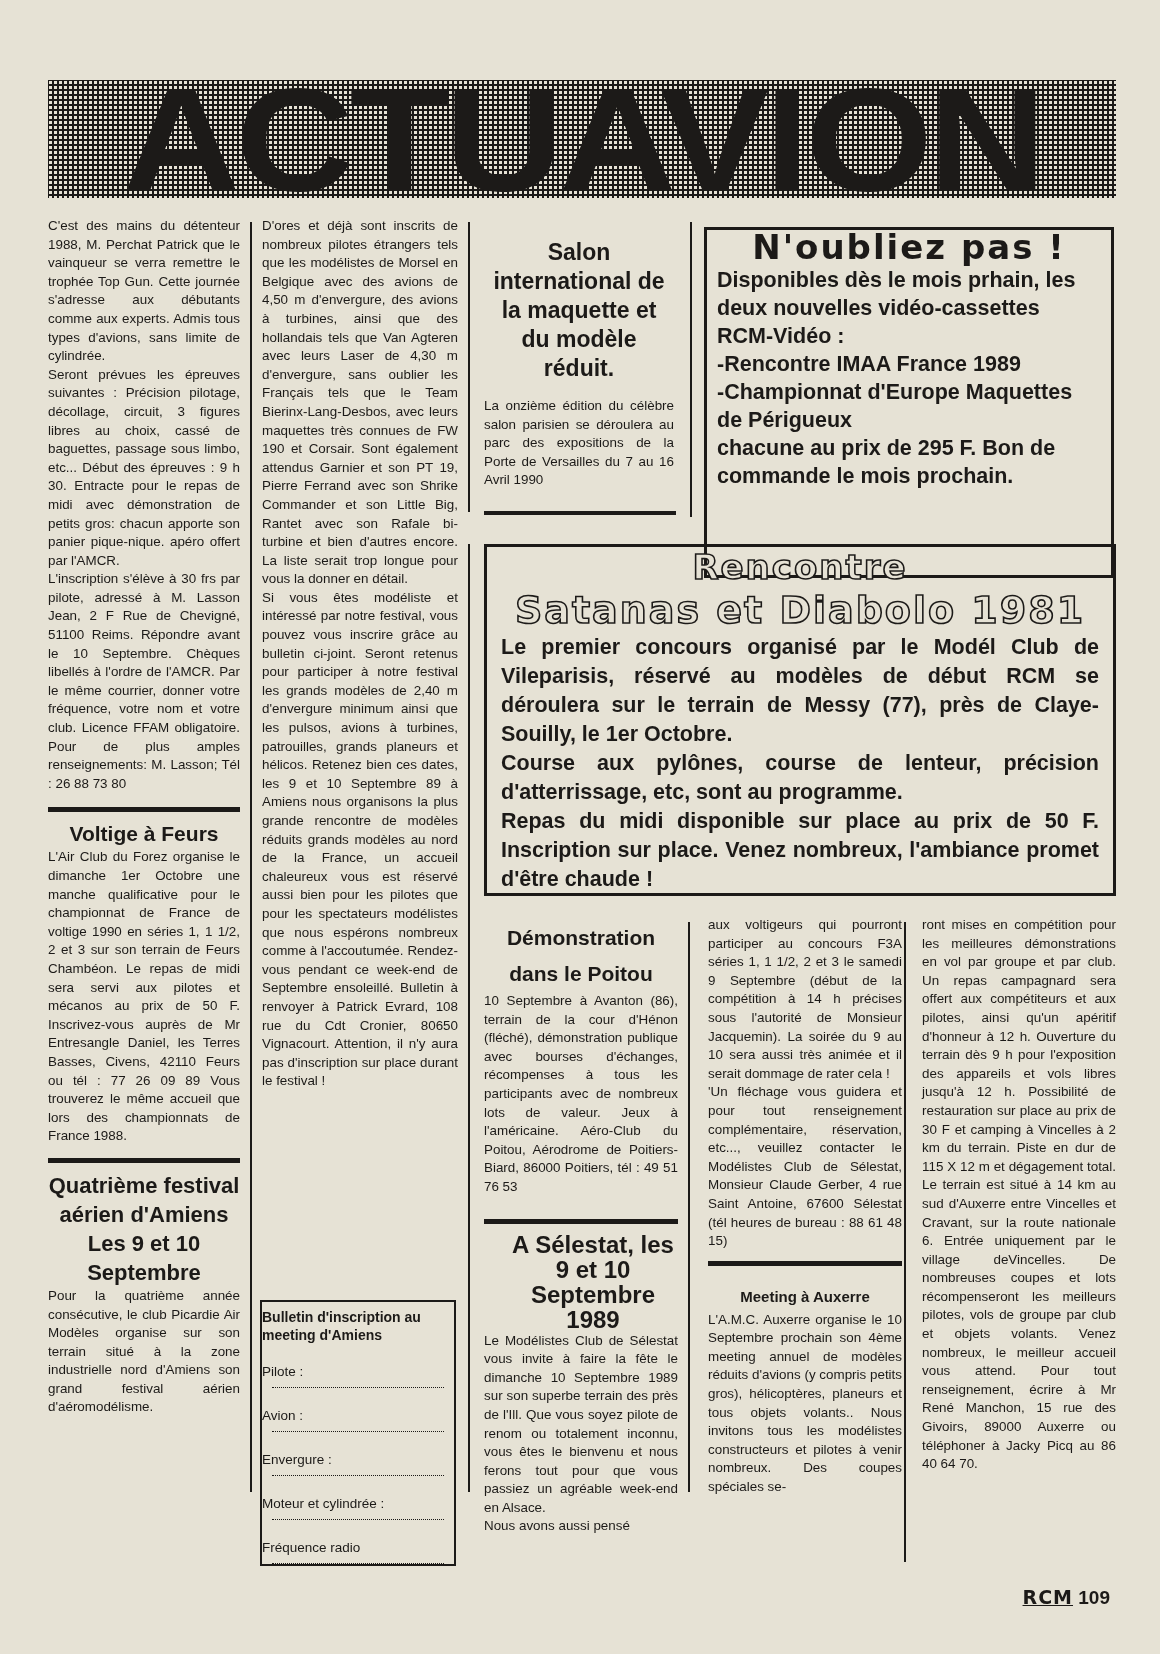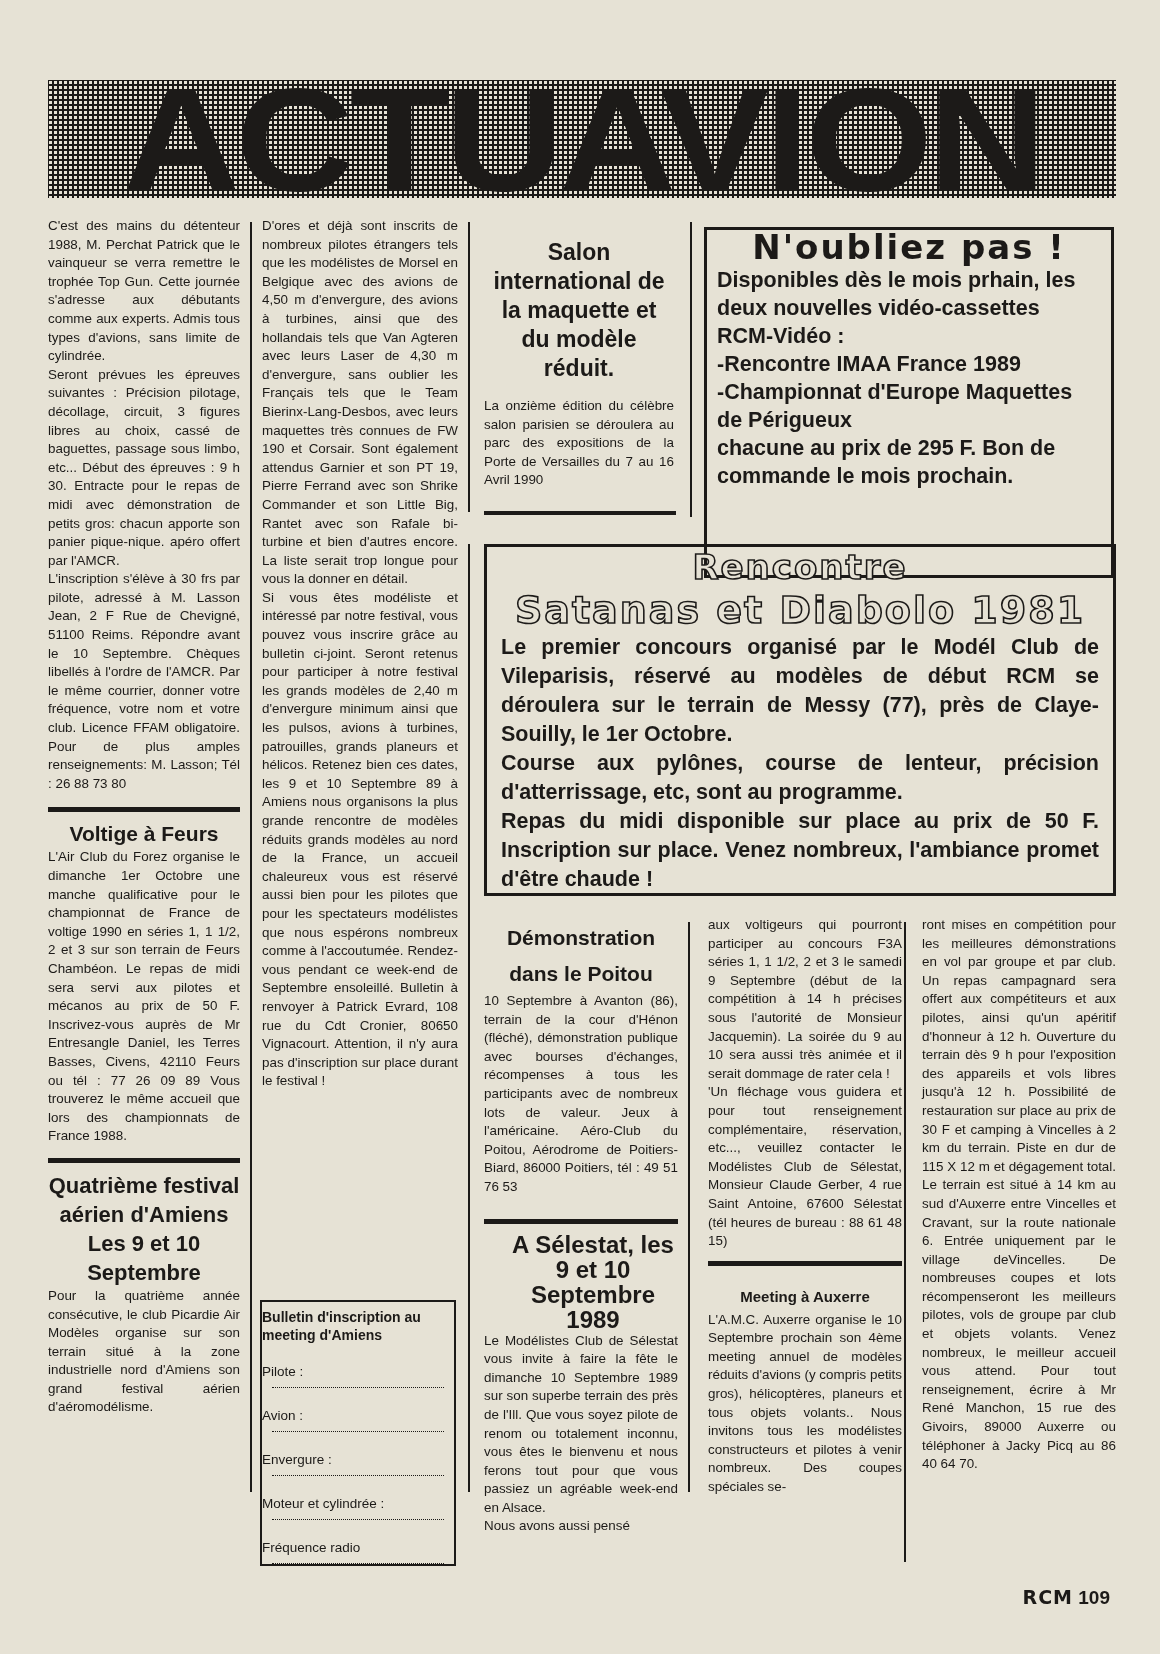--- a/index.html
+++ b/index.html
@@ -17,21 +17,21 @@
   .h2{font-weight:bold;text-align:center;font-size:21px;line-height:28px;margin:0;}
   .box{position:absolute;border:3px solid #1c1a18;box-sizing:border-box;}
   .nopas-title{font-family:"DejaVu Sans",sans-serif;font-weight:900;font-size:34px;text-align:center;letter-spacing:2px;line-height:38px;margin-top:-2px;}
   .nopas-body{font-weight:bold;font-size:21.5px;line-height:28px;padding:0 10px;}
   .outline{color:#e6e2d5;-webkit-text-stroke:1.6px #1c1a18;font-family:"DejaVu Sans",sans-serif;font-weight:bold;text-align:center;letter-spacing:2px;}
   .rc-body{font-weight:bold;font-size:21.5px;line-height:29px;text-align:justify;padding:0 14px;}
   .form-title{font-weight:bold;font-size:14px;line-height:18px;text-align:left;margin-top:6px;}
   .form-row{font-size:13.5px;margin-top:20px;padding-left:0;}
   .dots{border-bottom:1px dotted #1c1a18;margin:4px 10px 0 10px;height:4px;}
   .footer{position:absolute;right:50px;top:1586px;font-weight:bold;font-size:19px;}
-  .footer .brand{font-family:"DejaVu Sans",sans-serif;font-weight:900;letter-spacing:1px;}
+  .footer .brand{font-family:"DejaVu Sans",sans-serif;font-weight:900;letter-spacing:1px;text-decoration:underline;}
 </style>
 </head>
 <body>
 
 <div class="banner">
   <div class="banner-title">ACTUAVION</div>
 </div>
 
 <div class="col" style="left:48px;top:217px;width:192px;">
   <p>C'est des mains du détenteur 1988, M. Perchat Patrick que le vainqueur se verra remettre le trophée Top Gun. Cette journée s'adresse aux débutants comme aux experts. Admis tous types d'avions, sans limite de cylindrée.</p>

